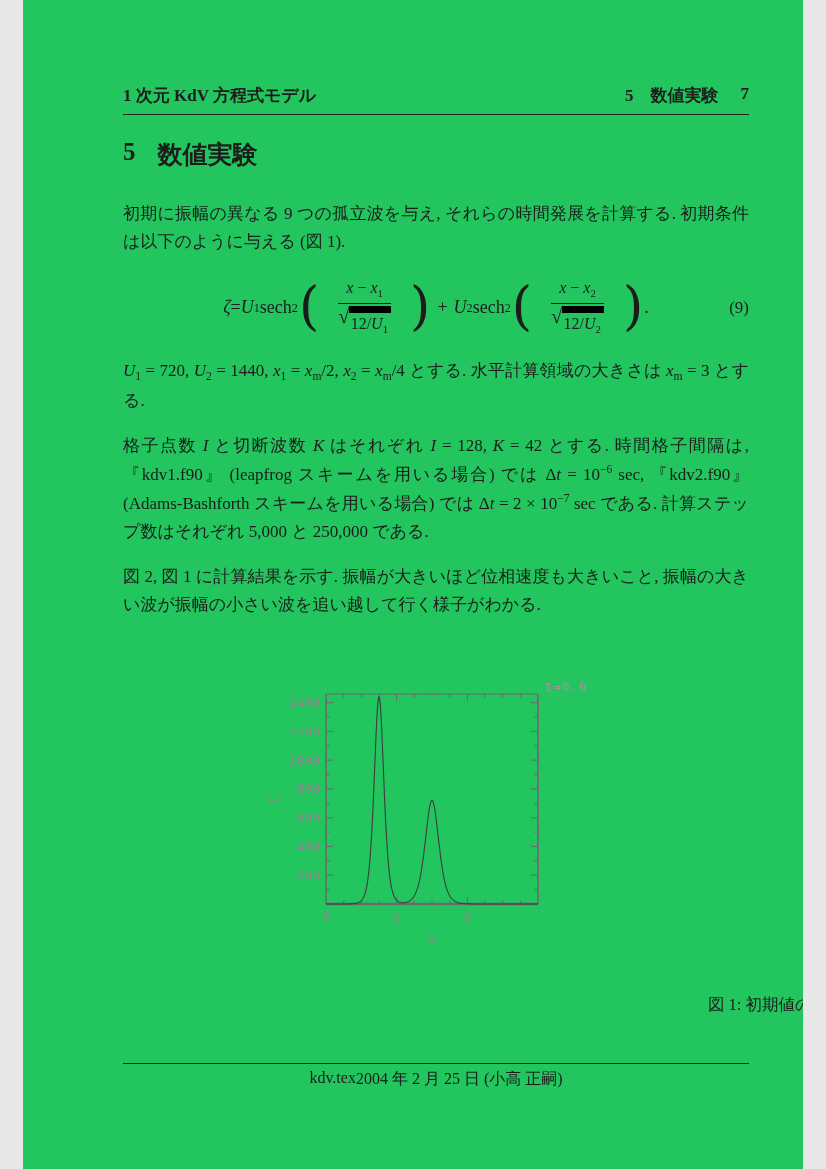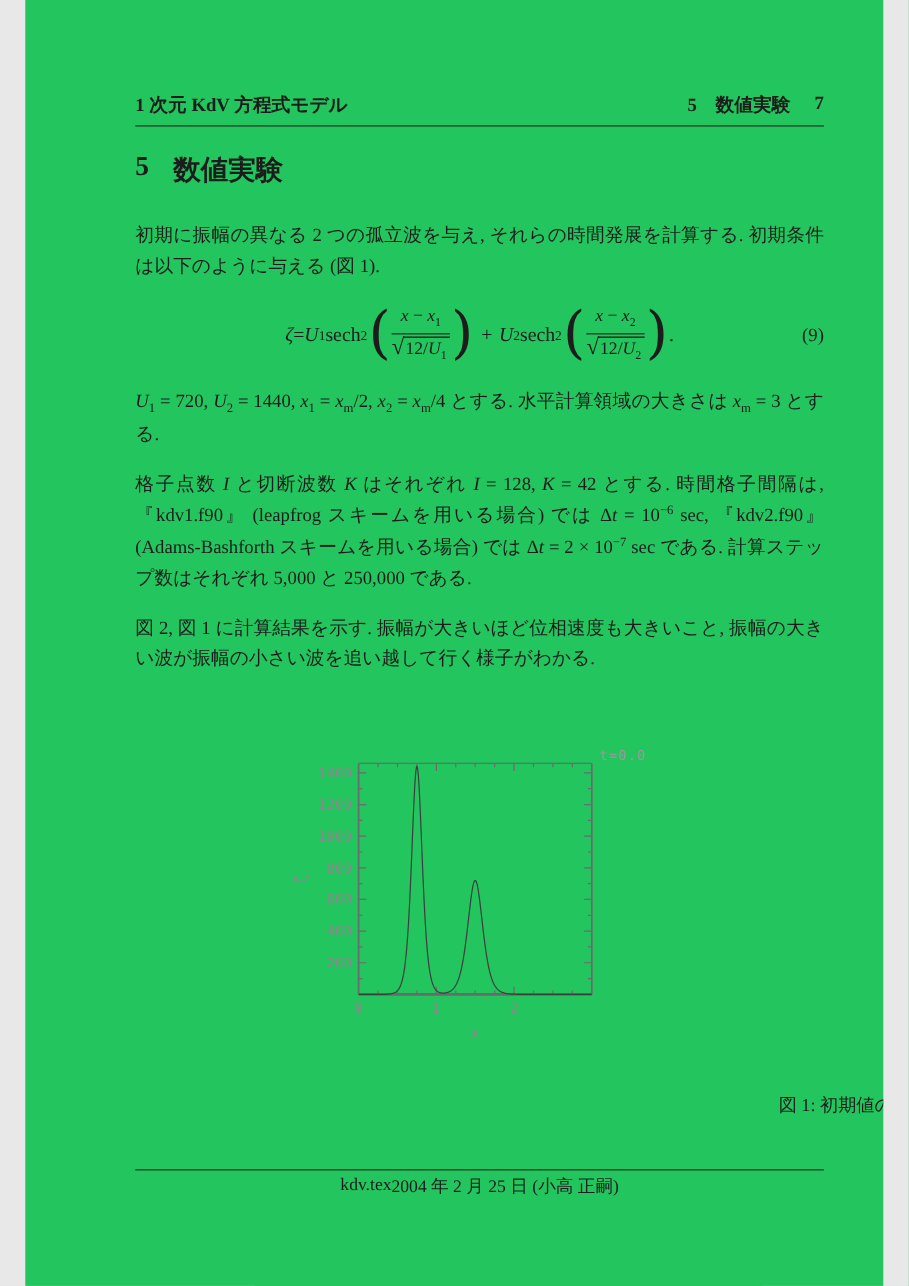--- a/index.html
+++ b/index.html
@@ -42,26 +42,26 @@
     font-size:18px;
   }
   .eq-body{display:inline-flex;align-items:center;white-space:nowrap;}
   .eq-body .rm{font-style:normal;}
   .bigp{
     font-family:"DejaVu Serif",serif;font-size:52px;font-weight:400;
     line-height:0;vertical-align:middle;padding:0 1px;position:relative;top:-2px;
   }
   .frac{
     display:inline-flex;flex-direction:column;align-items:center;
-    vertical-align:middle;margin:0 0;font-size:16px;line-height:1.25;justify-content:space-between;
+    vertical-align:middle;margin:0 18px;font-size:16px;line-height:1.25;justify-content:space-between;
   }
   .frac .num{padding:0 8px 2px 8px;border-bottom:1px solid #1c1c1c;}
   .frac .den{padding-top:2px;display:inline-flex;align-items:flex-start;white-space:nowrap;}
   .rad{font-style:normal;font-size:1.3em;line-height:1;margin-right:-1px;}
-  .radicand{border-top:1px solid #000000;padding:1px 3px 0 2px;}
+  .radicand{border-top:7px solid #000000;padding:1px 3px 0 2px;}
   .eq-num{position:absolute;right:0;top:50%;transform:translateY(-50%);font-size:17px;}
   .plus-gap{padding:0 6px;}
   
   .figure{position:absolute;left:230px;top:666px;width:390px;height:292px;}
   .fig-caption{
     position:absolute;left:0;top:994px;width:826px;
     text-align:right;font-size:16.5px;
   }
   
   .footrule{position:absolute;left:100px;top:1063px;width:626px;border-top:1.2px solid #222;}
@@ -82,21 +82,21 @@
       <span>7</span>
     </span>
   </div>
 
   <div class="sechead">
     <span>5</span>
     <span>数値実験</span>
   </div>
 
   <div class="body-flow">
-    <p class="para"><span>初期に振幅の異なる 2 つの孤立波を与え, それらの時間発展を計算する. 初期条件は以下のように与える (図 1).</span></p>
+    <p class="para"><span>初期に振幅の異なる 9 つの孤立波を与え, それらの時間発展を計算する. 初期条件は以下のように与える (図 1).</span></p>
 
     <div class="equation">
       <span class="eq-body">
         <span class="var">ζ</span>
         <span class="rm"> = </span>
         <span class="var">U</span>
           <sub>1</sub>
           <span class="rm">sech</span>
           <sup>2</sup>
         <span class="bigp">(</span>

